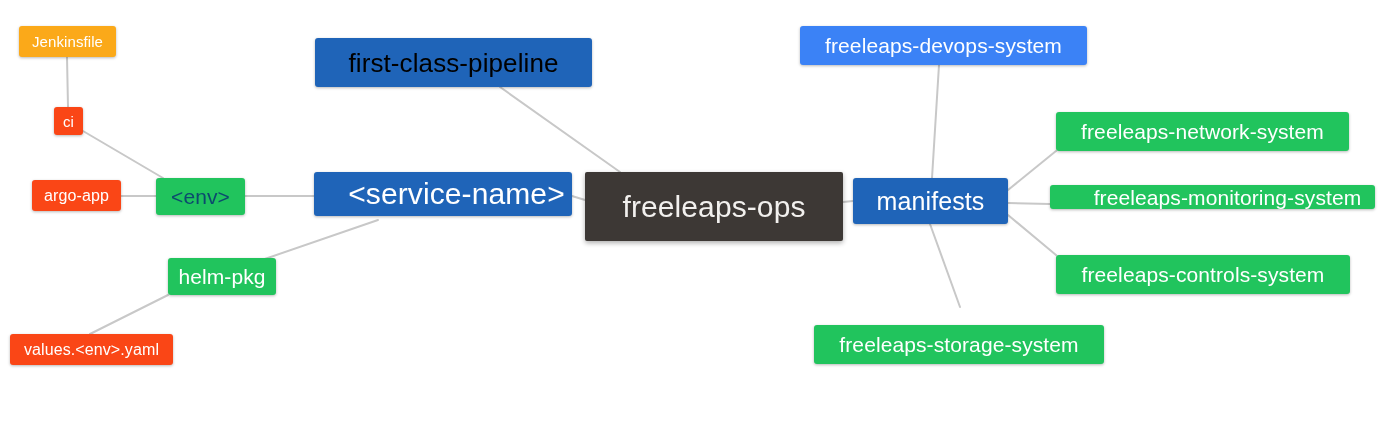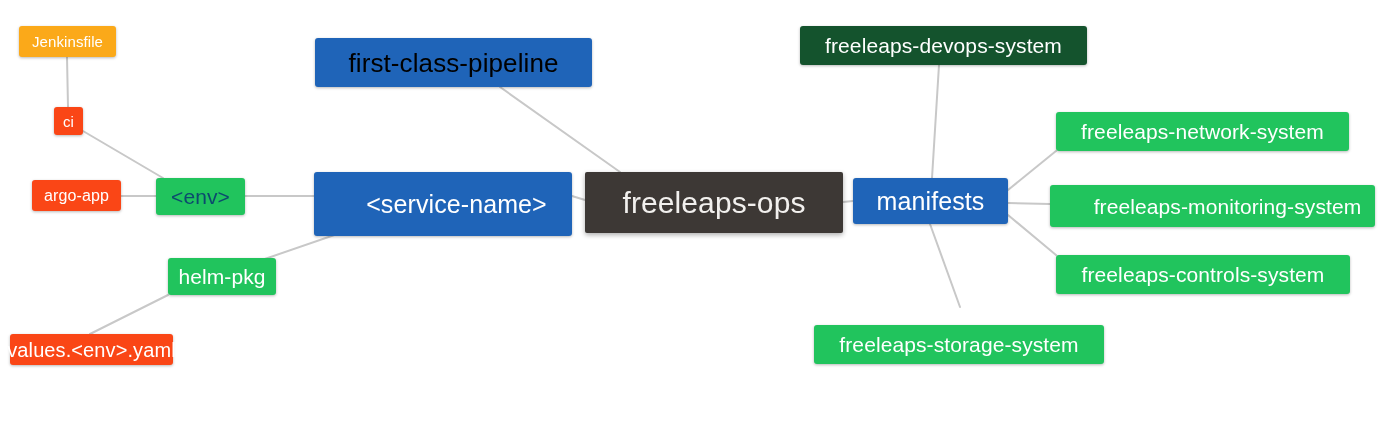--- a/index.html
+++ b/index.html
@@ -61,24 +61,24 @@
       <line class="edge" x1="67" y1="57" x2="68" y2="107" stroke="#c8c8c8"></line>
       <line class="edge" x1="121" y1="196" x2="156" y2="196" stroke="#c8c8c8"></line>
       <line class="edge" x1="90" y1="334" x2="168" y2="295" stroke="#c8c8c8"></line>
       <line class="edge" x1="939" y1="65" x2="932" y2="178" stroke="#c8c8c8"></line>
       <line class="edge" x1="1008" y1="190" x2="1056" y2="151" stroke="#c8c8c8"></line>
       <line class="edge" x1="1008" y1="203" x2="1050" y2="204" stroke="#c8c8c8"></line>
       <line class="edge" x1="1008" y1="215" x2="1056" y2="255" stroke="#c8c8c8"></line>
       <line class="edge" x1="930" y1="224" x2="960" y2="307" stroke="#c8c8c8"></line>
     </svg>
   <div id="node-layer">
-      <div class="node root" style="left: 585px; top: 172px; width: 258px; height: 61px; background: rgb(61, 56, 53); color: rgb(242, 240, 238); font-size: 30px;">
+      <div class="node root" style="left: 585px; top: 172px; width: 258px; height: 69px; background: rgb(61, 56, 53); color: rgb(242, 240, 238); font-size: 30px;">
         <span>freeleaps-ops</span>
       </div>
-      <div class="node" style="left: 314px; top: 172px; width: 258px; height: 64px; background: rgb(31, 100, 184); color: rgb(255, 255, 255); font-size: 25px; padding-left: 27px;">
+      <div class="node" style="left: 314px; top: 172px; width: 258px; height: 44px; background: rgb(31, 100, 184); color: rgb(255, 255, 255); font-size: 30px; padding-left: 27px;">
         <span>&lt;service-name&gt;</span>
       </div>
       <div class="node" style="left: 853px; top: 178px; width: 155px; height: 46px; background: rgb(31, 100, 184); color: rgb(255, 255, 255); font-size: 25px;">
         <span>manifests</span>
       </div>
       <div class="node" style="left: 315px; top: 38px; width: 277px; height: 49px; background: rgb(31, 100, 184); color: #000000; font-size: 26px;">
         <span>first-class-pipeline</span>
       </div>
       <div class="node" style="left: 156px; top: 178px; width: 89px; height: 37px; background: rgb(33, 196, 93); color: #0c4a6e; font-size: 21px;">
         <span>&lt;env&gt;</span>
@@ -88,30 +88,30 @@
       </div>
       <div class="node" style="left: 54px; top: 107px; width: 29px; height: 28px; background: rgb(250, 70, 22); color: rgb(255, 255, 255); font-size: 15px;">
         <span>ci</span>
       </div>
       <div class="node" style="left: 19px; top: 26px; width: 97px; height: 31px; background: rgb(251, 169, 25); color: rgb(255, 255, 255); font-size: 15px;">
         <span>Jenkinsfile</span>
       </div>
       <div class="node" style="left: 32px; top: 180px; width: 89px; height: 31px; background: rgb(250, 70, 22); color: rgb(255, 255, 255); font-size: 16px;">
         <span>argo-app</span>
       </div>
-      <div class="node" style="left: 10px; top: 334px; width: 163px; height: 31px; background: rgb(250, 70, 22); color: rgb(255, 255, 255); font-size: 20px;">
+      <div class="node" style="left: 10px; top: 334px; width: 163px; height: 31px; background: rgb(250, 70, 22); color: rgb(255, 255, 255); font-size: 16px;">
         <span>values.&lt;env&gt;.yaml</span>
       </div>
-      <div class="node" style="left: 800px; top: 26px; width: 287px; height: 39px; background: #14532d; color: rgb(255, 255, 255); font-size: 21px;">
+      <div class="node" style="left: 800px; top: 26px; width: 287px; height: 39px; background: #3b82f6; color: rgb(255, 255, 255); font-size: 21px;">
         <span>freeleaps-devops-system</span>
       </div>
       <div class="node" style="left: 1056px; top: 112px; width: 293px; height: 39px; background: rgb(33, 196, 93); color: rgb(255, 255, 255); font-size: 21px;">
         <span>freeleaps-network-system</span>
       </div>
-      <div class="node" style="left: 1050px; top: 185px; width: 325px; height: 42px; background: rgb(33, 196, 93); color: rgb(255, 255, 255); font-size: 21px; padding-left: 30px;">
+      <div class="node" style="left: 1050px; top: 185px; width: 325px; height: 24px; background: rgb(33, 196, 93); color: rgb(255, 255, 255); font-size: 21px; padding-left: 30px;">
         <span>freeleaps-monitoring-system</span>
       </div>
       <div class="node" style="left: 1056px; top: 255px; width: 294px; height: 39px; background: rgb(33, 196, 93); color: rgb(255, 255, 255); font-size: 21px;">
         <span>freeleaps-controls-system</span>
       </div>
       <div class="node" style="left: 814px; top: 307px; width: 290px; height: 39px; background: rgb(33, 196, 93); color: rgb(255, 255, 255); font-size: 21px; margin-top: 18px;">
         <span>freeleaps-storage-system</span>
       </div>
     </div>
 </div>

